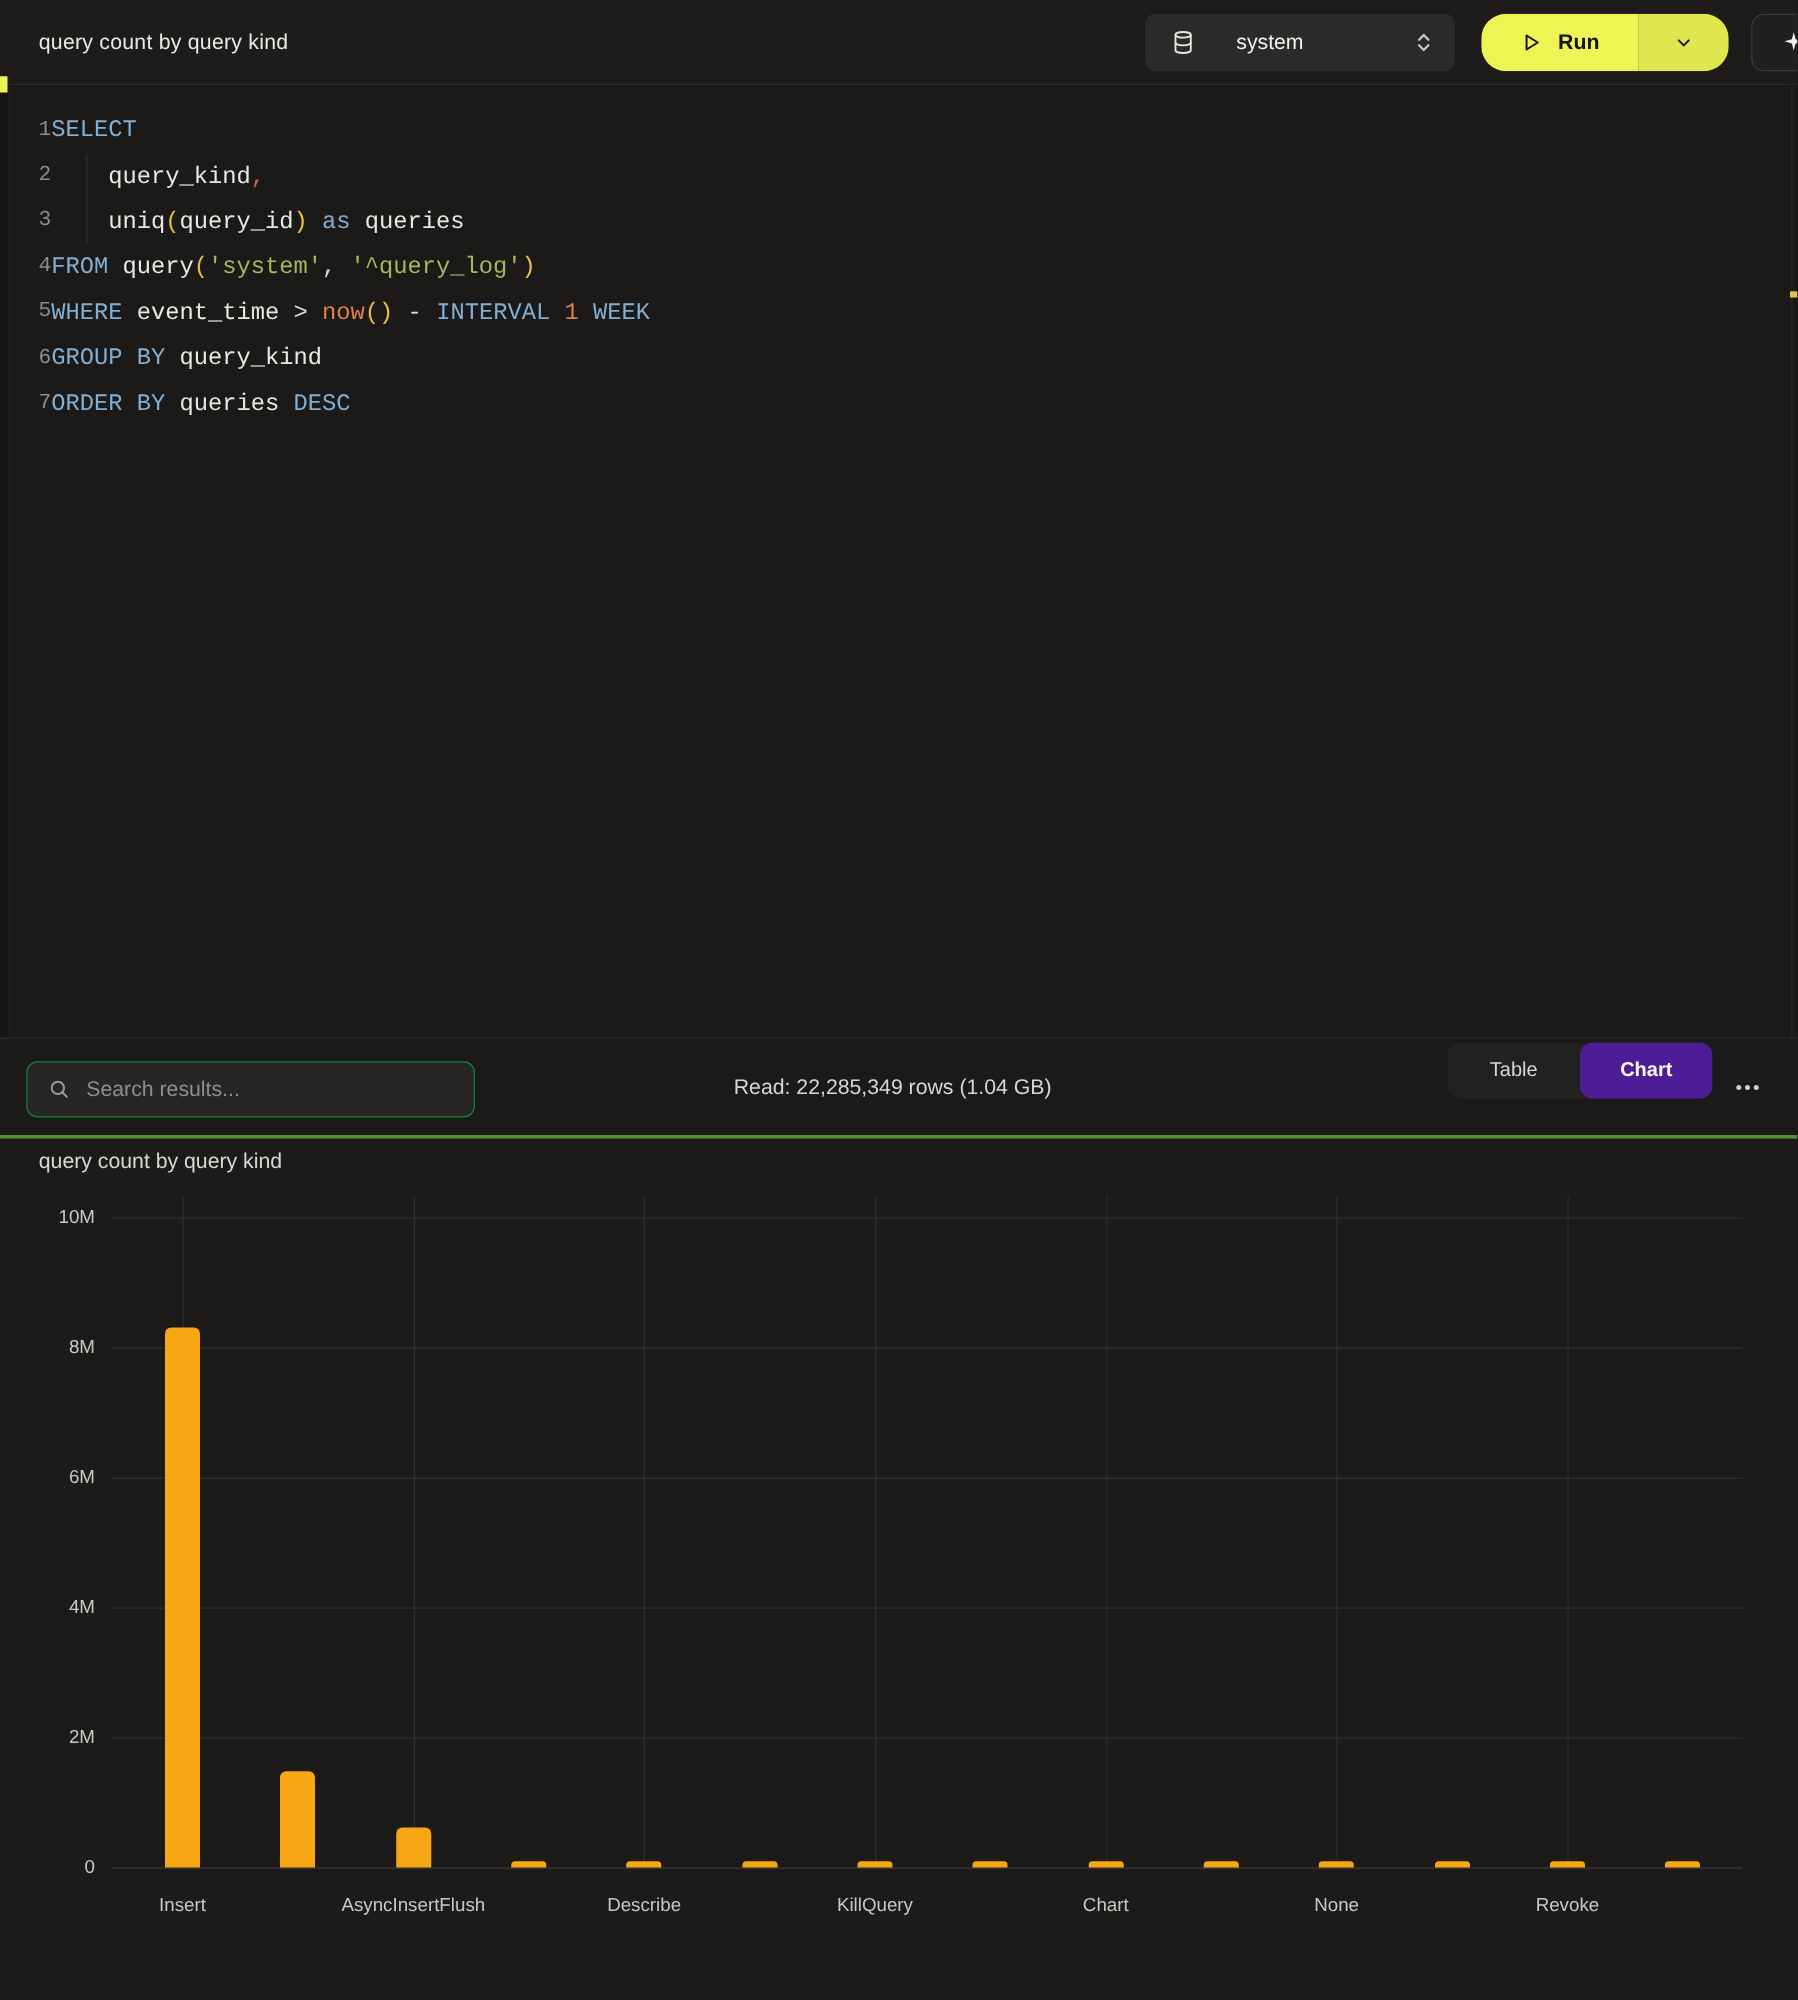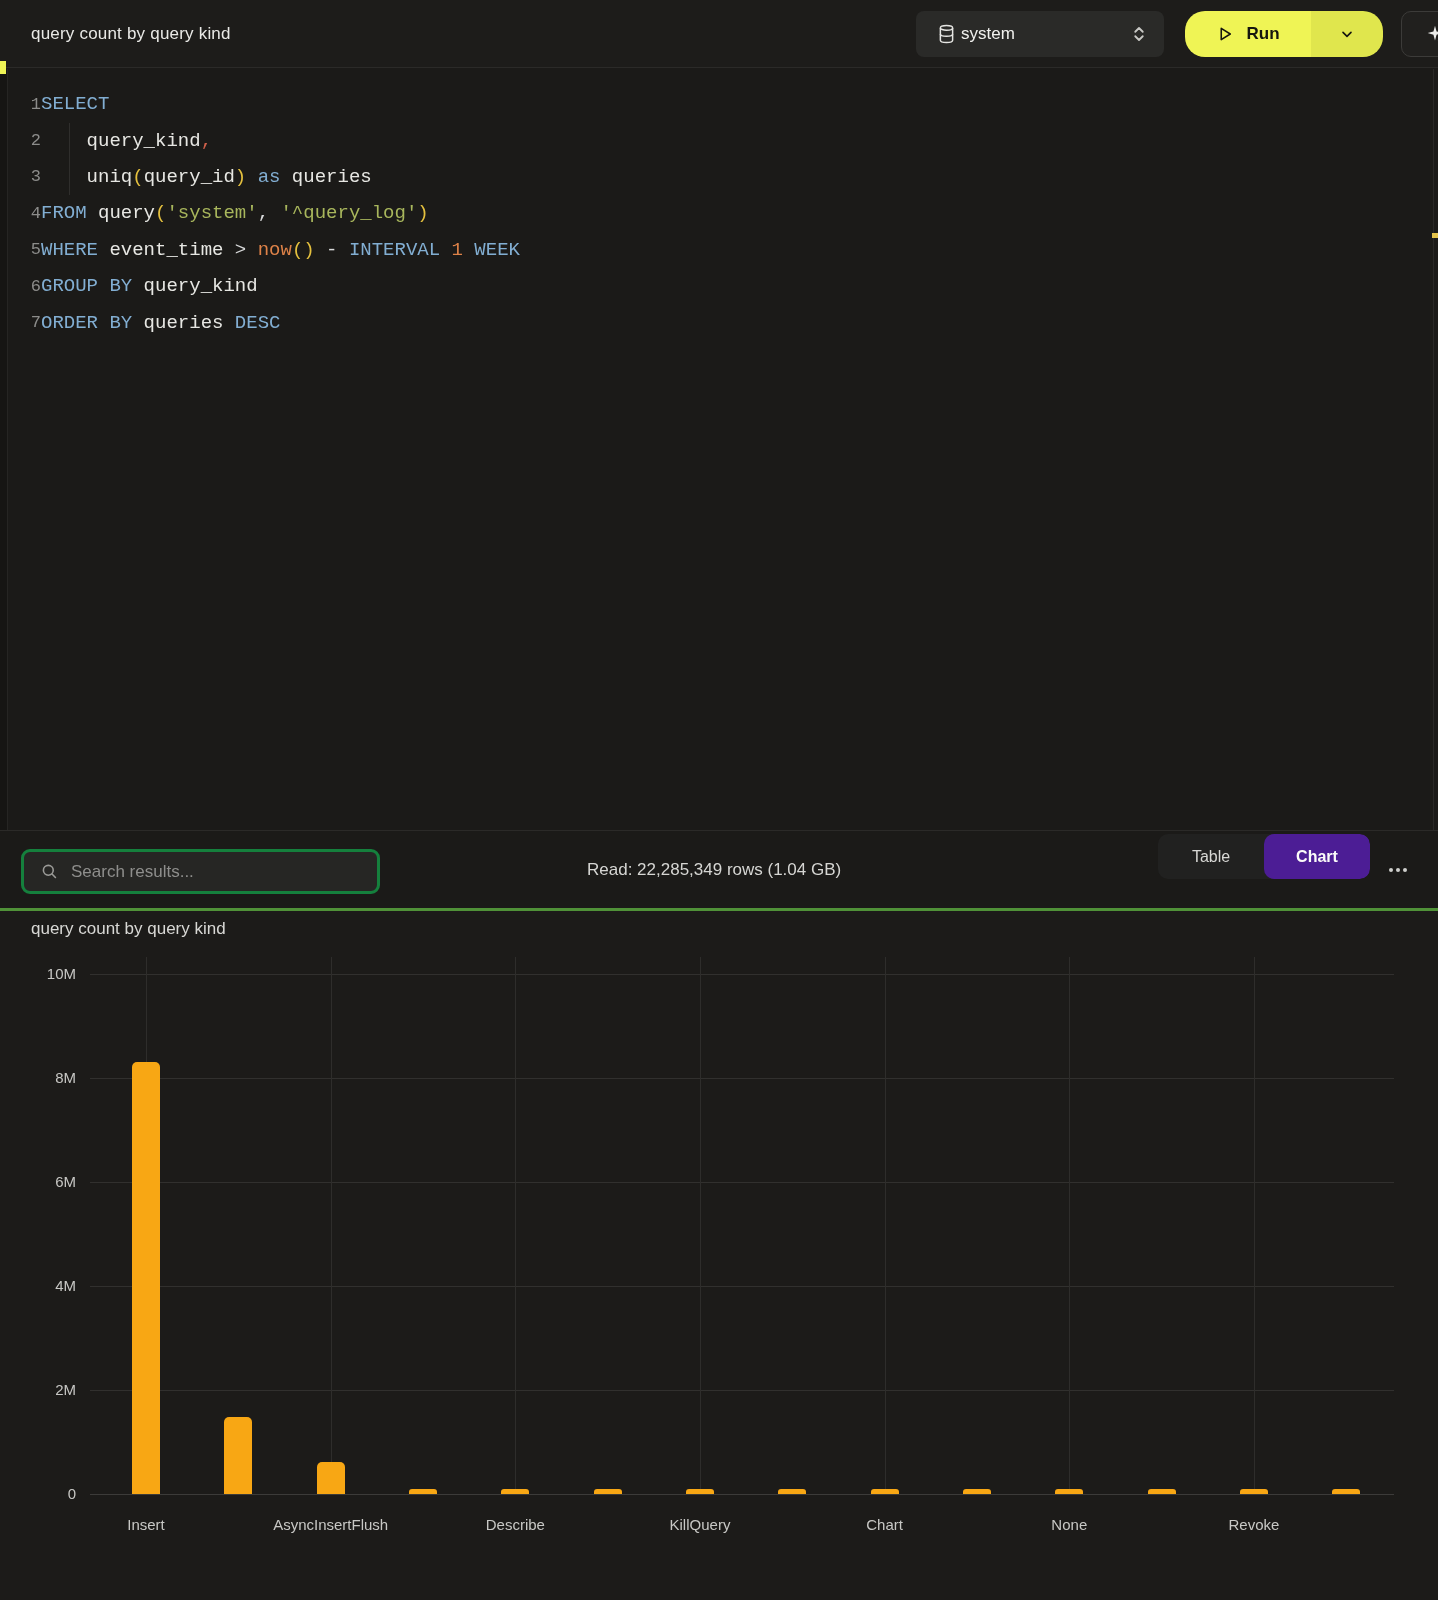--- a/index.html
+++ b/index.html
@@ -2,21 +2,21 @@
 <html><head>
 <meta charset="utf-8">
 <style>
   * { margin:0; padding:0; box-sizing:border-box; }
   html,body { width:1438px; height:1600px; background:#1b1a18; font-family:"Liberation Sans", sans-serif; overflow:hidden; position:relative; }
 
   
   .titlebar { position:absolute; left:0; top:0; width:1438px; height:68px; background:#1d1c1a; border-bottom:1px solid #2b2a28; overflow:hidden; }
   .titlebar .title { position:absolute; left:31px; top:0; height:68px; display:flex; align-items:center; font-size:17px; color:#e9e9e6; letter-spacing:.2px; }
   .db-select { position:absolute; left:916px; top:11px; width:248px; height:46px; background:#2a2a28; border-radius:8px; display:flex; align-items:center; padding:0 16px 0 20px; cursor:pointer; }
-  .db-select .db-label { font-size:17px; color:#f1f1ee; margin-left:4px; flex:1; }
+  .db-select .db-label { font-size:17px; color:#f1f1ee; margin-left:32px; flex:1; }
   .run-btn { position:absolute; left:1185px; top:11px; width:198px; height:46px; border-radius:20px; overflow:hidden; display:flex; }
   .run-main { width:126px; height:100%; background:#eff455; display:flex; align-items:center; justify-content:center; gap:12px; cursor:pointer; }
   .run-main .run-label { font-size:17px; font-weight:600; color:#15150f; }
   .run-chevron { width:72px; height:100%; background:#e0e64d; display:flex; align-items:center; justify-content:center; cursor:pointer; }
   .sparkle-btn { position:absolute; left:1401px; top:11px; width:72px; height:46px; background:#21201e; border:1px solid #3c3b39; border-radius:10px; display:flex; align-items:center; padding-left:22px; cursor:pointer; }
   .left-edge-marker { position:absolute; left:0; top:61px; width:6px; height:13px; background:#eff455; z-index:5; }
 
   
   .editor { position:absolute; left:0; top:69px; width:1438px; height:761px; background:#1b1a18; }
   .editor-left-rail { position:absolute; left:0; top:0; width:8px; height:100%; background:#161513; border-right:1px solid #262523; }
@@ -25,21 +25,21 @@
   .code-lines { position:absolute; left:0; top:17px; width:1400px; font-family:"Liberation Mono","DejaVu Sans Mono",monospace; font-size:19px; cursor:text; }
   .code-row { display:flex; height:36.4px; align-items:center; }
   .gutter { width:41px; text-align:right; color:#8c8c8a; font-size:17px; flex:none; }
   .code-text { white-space:pre; }
   .indent-guide { position:absolute; left:69px; top:54px; width:1px; height:72px; background:#2f2e2c; }
   .kw { color:#82aed2; } .id { color:#e7e7e3; } .str { color:#a8b65c; }
   .paren { color:#e4c03e; } .num { color:#de8248; } .op { color:#d8d9da; } .punct { color:#d0604a; }
 
   
   .results-bar { position:absolute; left:0; top:830px; width:1438px; height:78px; background:#1b1a18; border-top:1px solid #2b2a28; }
-  .search-box { position:absolute; left:21px; top:18px; width:359px; height:45px; background:#262624; border:3px solid #15803d; border-radius:9px; display:flex; align-items:center; padding:0 14px 0 16px; }
+  .search-box { position:absolute; left:21px; top:18px; width:359px; height:45px; background:#262624; border:1px solid #15803d; border-radius:9px; display:flex; align-items:center; padding:0 14px 0 16px; }
   .search-box input { background:transparent; border:none; outline:none; color:#cfcfcd; font-size:17px; margin-left:12px; width:280px; font-family:"Liberation Sans",sans-serif; }
   .search-box input::placeholder { color:#8e8e8c; }
   .stat { position:absolute; top:0; height:78px; display:flex; align-items:center; font-size:17px; color:#d6d6d3; }
   .stat.elapsed { left:405px; } .stat.read { left:587px; }
   .view-toggle { position:absolute; left:1158px; top:3px; width:212px; height:45px; background:#212120; border-radius:10px; overflow:hidden; display:flex; }
   .seg { width:50%; height:100%; display:flex; align-items:center; justify-content:center; font-size:16px; color:#d8d8d5; cursor:pointer; }
   .seg.active { background:#4c1d95; color:#fbfbf9; font-weight:600; border-radius:10px; }
   .more-btn { position:absolute; left:1383px; top:28px; width:30px; height:22px; display:flex; align-items:center; justify-content:center; gap:3px; cursor:pointer; }
   .more-btn i { width:4px; height:4px; border-radius:50%; background:#cfcfcd; display:block; }
 

